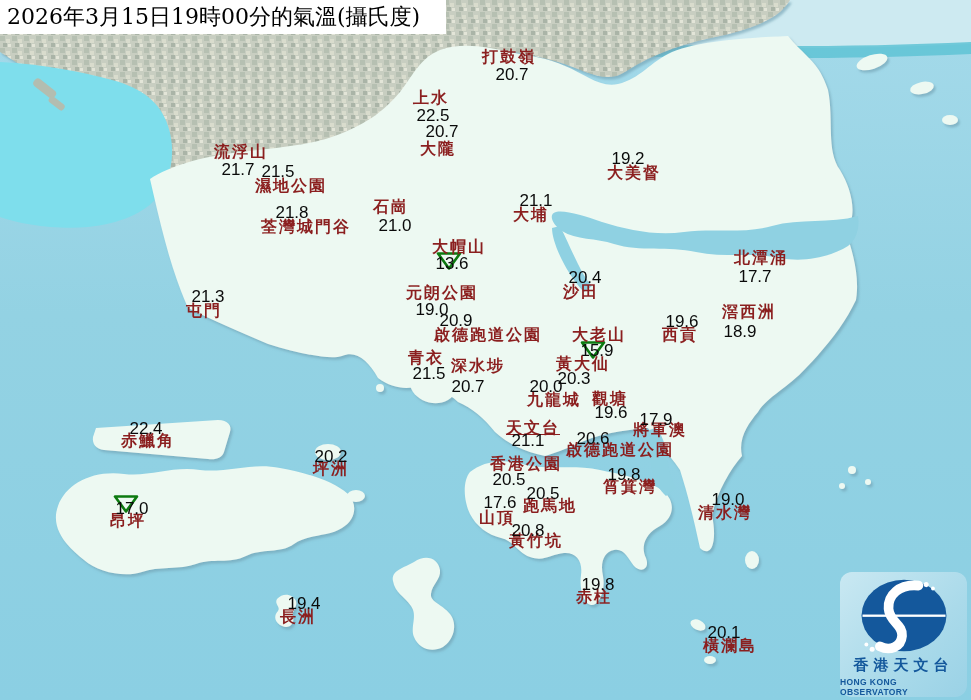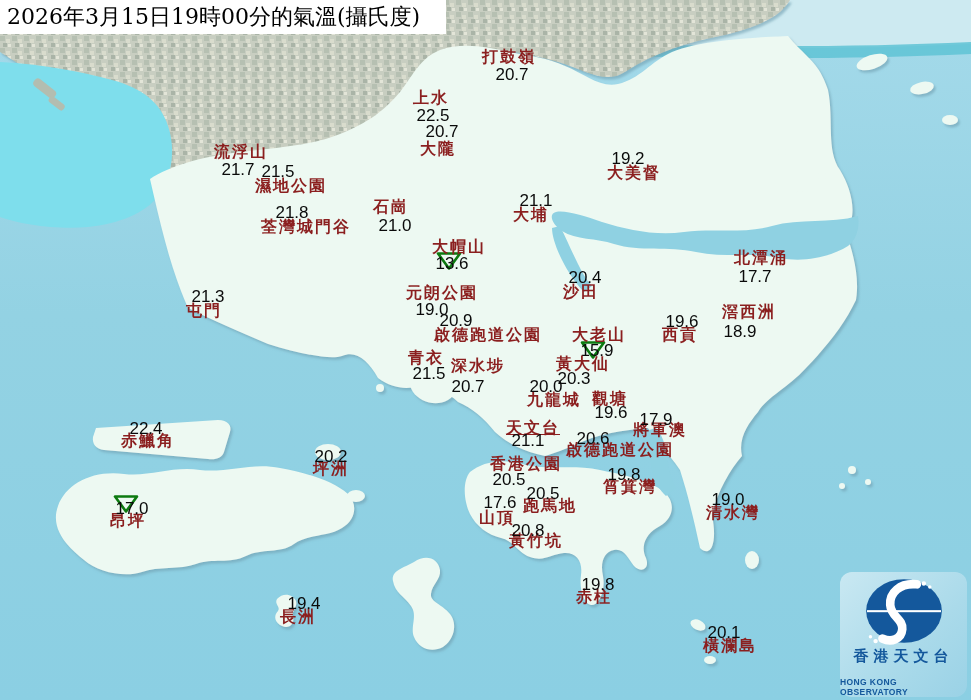--- a/index.html
+++ b/index.html
@@ -36,21 +36,21 @@
     background:linear-gradient(135deg,#c9e8f2 0%,#aadaea 60%,#9ad2e6 100%);
     display:flex;flex-direction:column;align-items:center;justify-content:flex-start;
     padding-top:2px;box-sizing:border-box;
   }
   #logo .zh{
     font-family:"DejaVu Serif","Liberation Serif",serif;
     color:#14589c;font-size:15px;font-weight:700;letter-spacing:5px;margin-top:-1px;text-align:center;
   }
   #logo .en{
     font-family:"Liberation Sans",sans-serif;
-    color:#14589c;font-size:8.5px;font-weight:700;letter-spacing:0.4px;margin-top:11px;
+    color:#14589c;font-size:8.5px;font-weight:700;letter-spacing:0.4px;margin-top:2px;
   }
 </style>
 </head>
 <body>
 
 <div id="stage">
 
   <svg id="map-svg" width="971" height="700" viewBox="0 0 971 700" aria-hidden="true">
     <defs>
       <linearGradient id="seaGrad" x1="0" y1="0" x2="0" y2="1">
@@ -363,21 +363,21 @@
     </div>
   
     <div class="station">
       
       <span class="station-name" style="left: 497px; top: 518px;">山頂</span>
       <span class="station-value" style="left: 500px; top: 502px;">17.6</span>
     </div>
   
     <div class="station">
       
-      <span class="station-name" style="left: 725px; top: 513px; margin-left: 8px;">清水灣</span>
+      <span class="station-name" style="left: 725px; top: 513px;">清水灣</span>
       <span class="station-value" style="left: 728px; top: 499px;">19.0</span>
     </div>
   
     <div class="station">
       <span class="station-marker" style="left: 126px; top: 505px;">
         <svg width="26" height="20" viewBox="0 0 26 20">
           <polygon points="2,3 24,3 13,18" fill="none" stroke="#0c7a10" stroke-width="2.6" stroke-linejoin="round"></polygon>
         </svg>
       </span>
       <span class="station-name" style="left: 128px; top: 521px;">昂坪</span>

